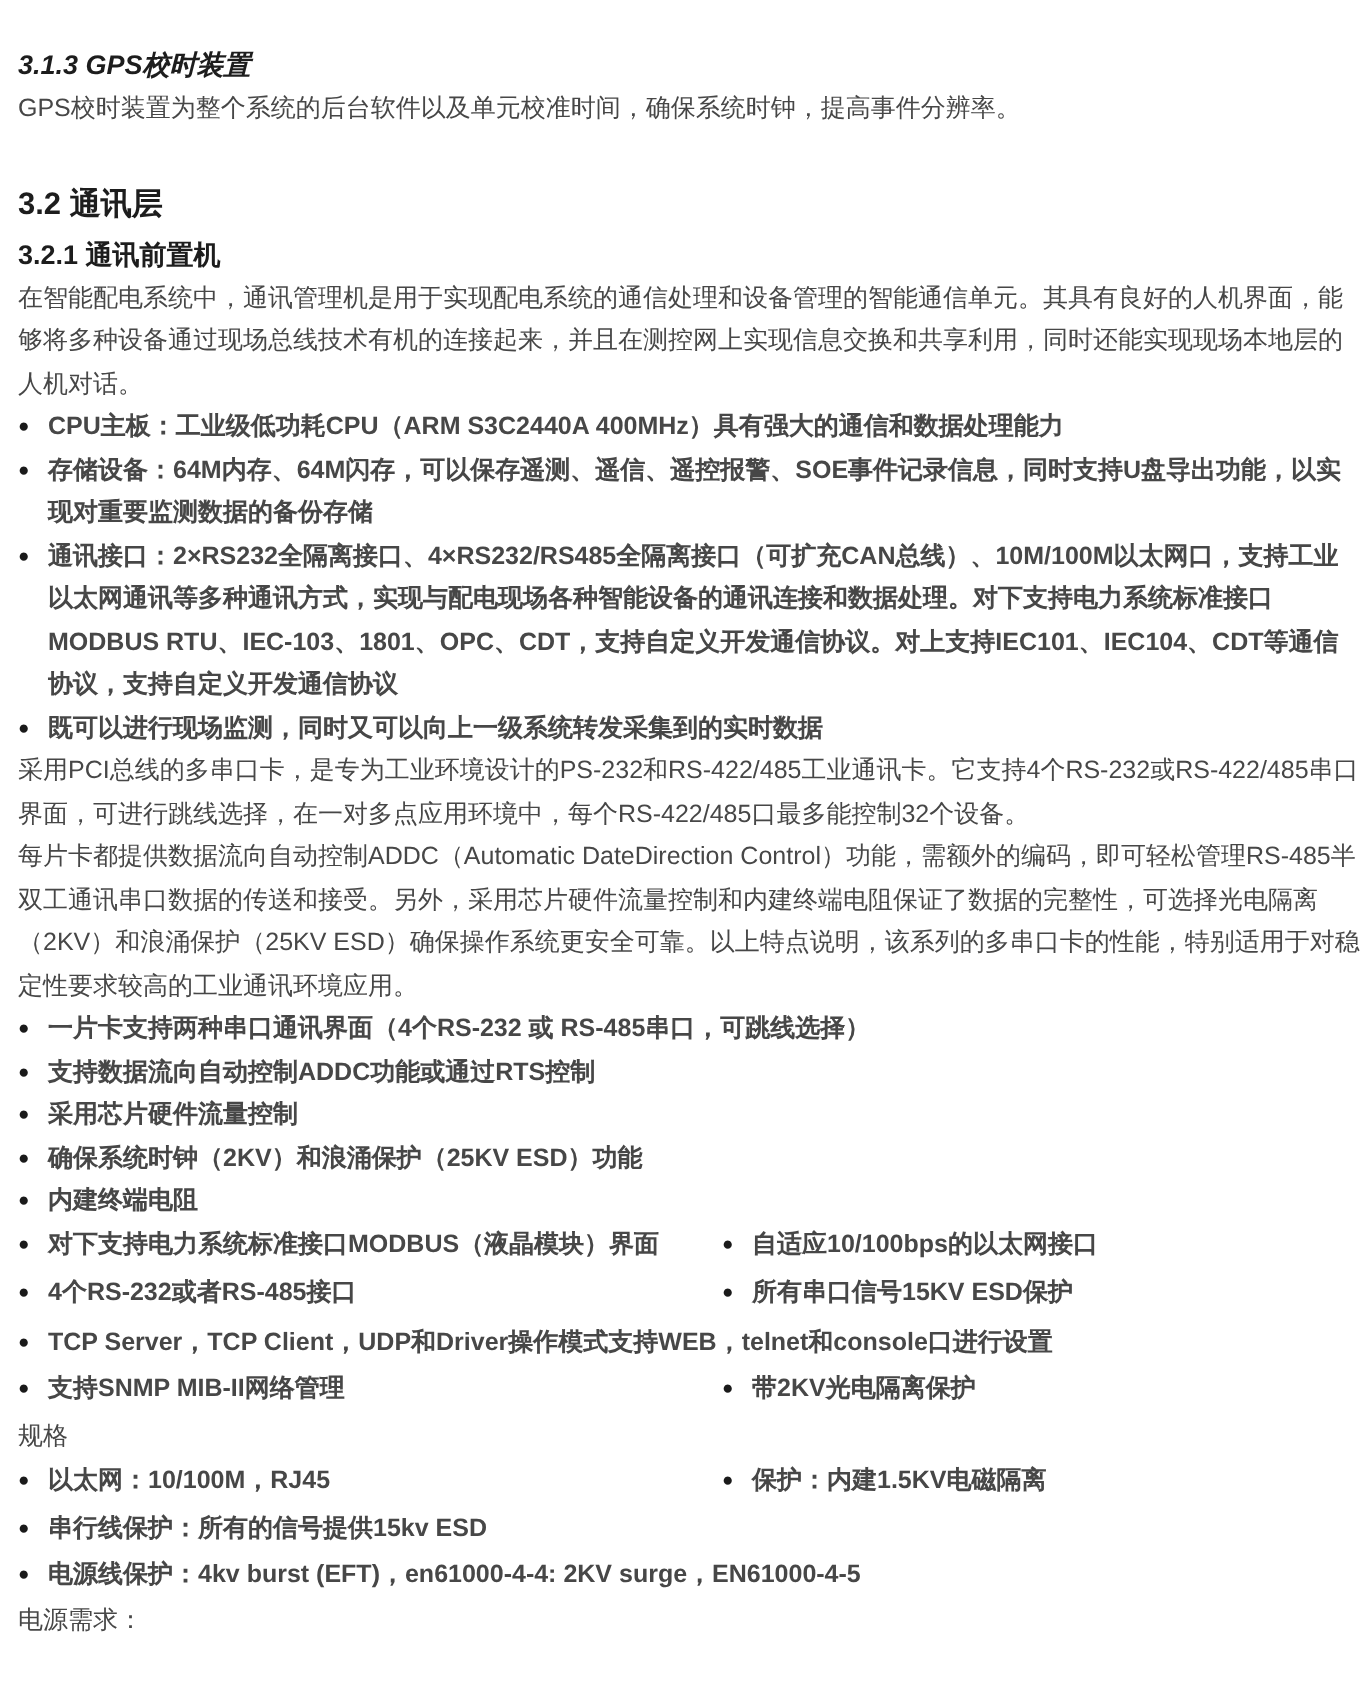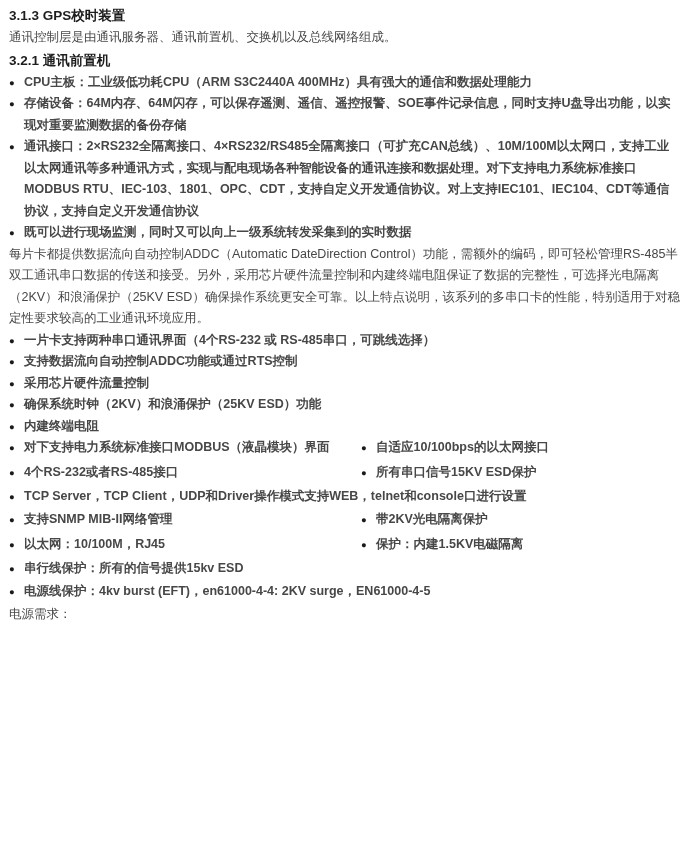--- a/index.html
+++ b/index.html
@@ -25,21 +25,21 @@
     line-height: 23px;
     margin: 25px 0 3px 0;
   }
   .h-minor {
     font-size: 13.5px;
     font-weight: 700;
     color: #1d1d1d;
     line-height: 22px;
     margin: 1px 0 0 0;
   }
-  .h-first { margin-top: 0; }
+  .h-first { margin-top: 17px; font-style: italic; }
   .bullet {
     display: flex;
     align-items: flex-start;
   }
   .dot {
     flex: 0 0 15px;
     width: 15px;
     font-size: 9.5px;
     line-height: 21.5px;
     color: #1a1a1a;
@@ -59,42 +59,45 @@
   }
   .s323 .bullet, .s323 .row { margin-bottom: 1.5px; }
   .plain-label { margin: 0; }
 </style>
 </head>
 <body>
 
 <div class="page">
 
   <h3 class="h-minor h-first">3.1.3 GPS校时装置</h3>
+  <p>GPS校时装置为整个系统的后台软件以及单元校准时间，确保系统时钟，提高事件分辨率。</p>
 
-  <p>通讯控制层是由通讯服务器、通讯前置机、交换机以及总线网络组成。</p>
+  <h2 class="h-major">3.2 通讯层</h2>
 
   <h3 class="h-minor">3.2.1 通讯前置机</h3>
+  <p>在智能配电系统中，通讯管理机是用于实现配电系统的通信处理和设备管理的智能通信单元。其具有良好的人机界面，能够将多种设备通过现场总线技术有机的连接起来，并且在测控网上实现信息交换和共享利用，同时还能实现现场本地层的人机对话。</p>
 
   <div class="bullet">
     <span class="dot">●</span>
     <span class="btxt">CPU主板：工业级低功耗CPU（ARM S3C2440A  400MHz）具有强大的通信和数据处理能力</span>
   </div>
   <div class="bullet">
     <span class="dot">●</span>
     <span class="btxt">存储设备：64M内存、64M闪存，可以保存遥测、遥信、遥控报警、SOE事件记录信息，同时支持U盘导出功能，以实现对重要监测数据的备份存储</span>
   </div>
   <div class="bullet">
     <span class="dot">●</span>
     <span class="btxt">通讯接口：2×RS232全隔离接口、4×RS232/RS485全隔离接口（可扩充CAN总线）、10M/100M以太网口，支持工业以太网通讯等多种通讯方式，实现与配电现场各种智能设备的通讯连接和数据处理。对下支持电力系统标准接口MODBUS RTU、IEC-103、1801、OPC、CDT，支持自定义开发通信协议。对上支持IEC101、IEC104、CDT等通信协议，支持自定义开发通信协议</span>
   </div>
   <div class="bullet">
     <span class="dot">●</span>
     <span class="btxt">既可以进行现场监测，同时又可以向上一级系统转发采集到的实时数据</span>
   </div>
 
+  <p>采用PCI总线的多串口卡，是专为工业环境设计的PS-232和RS-422/485工业通讯卡。它支持4个RS-232或RS-422/485串口界面，可进行跳线选择，在一对多点应用环境中，每个RS-422/485口最多能控制32个设备。</p>
   <p>每片卡都提供数据流向自动控制ADDC（Automatic DateDirection Control）功能，需额外的编码，即可轻松管理RS-485半双工通讯串口数据的传送和接受。另外，采用芯片硬件流量控制和内建终端电阻保证了数据的完整性，可选择光电隔离（2KV）和浪涌保护（25KV ESD）确保操作系统更安全可靠。以上特点说明，该系列的多串口卡的性能，特别适用于对稳定性要求较高的工业通讯环境应用。</p>
 
   <div class="bullet">
     <span class="dot">●</span>
     <span class="btxt">一片卡支持两种串口通讯界面（4个RS-232 或 RS-485串口，可跳线选择）</span>
   </div>
   <div class="bullet">
     <span class="dot">●</span>
     <span class="btxt">支持数据流向自动控制ADDC功能或通过RTS控制</span>
   </div>
@@ -144,20 +147,21 @@
       <div class="col-left bullet">
         <span class="dot">●</span>
         <span class="btxt">支持SNMP MIB-II网络管理</span>
       </div>
       <div class="col-right bullet">
         <span class="dot">●</span>
         <span class="btxt">带2KV光电隔离保护</span>
       </div>
     </div>
 
+    <p class="plain-label">规格</p>
 
     <div class="row">
       <div class="col-left bullet">
         <span class="dot">●</span>
         <span class="btxt">以太网：10/100M，RJ45</span>
       </div>
       <div class="col-right bullet">
         <span class="dot">●</span>
         <span class="btxt">保护：内建1.5KV电磁隔离</span>
       </div>

